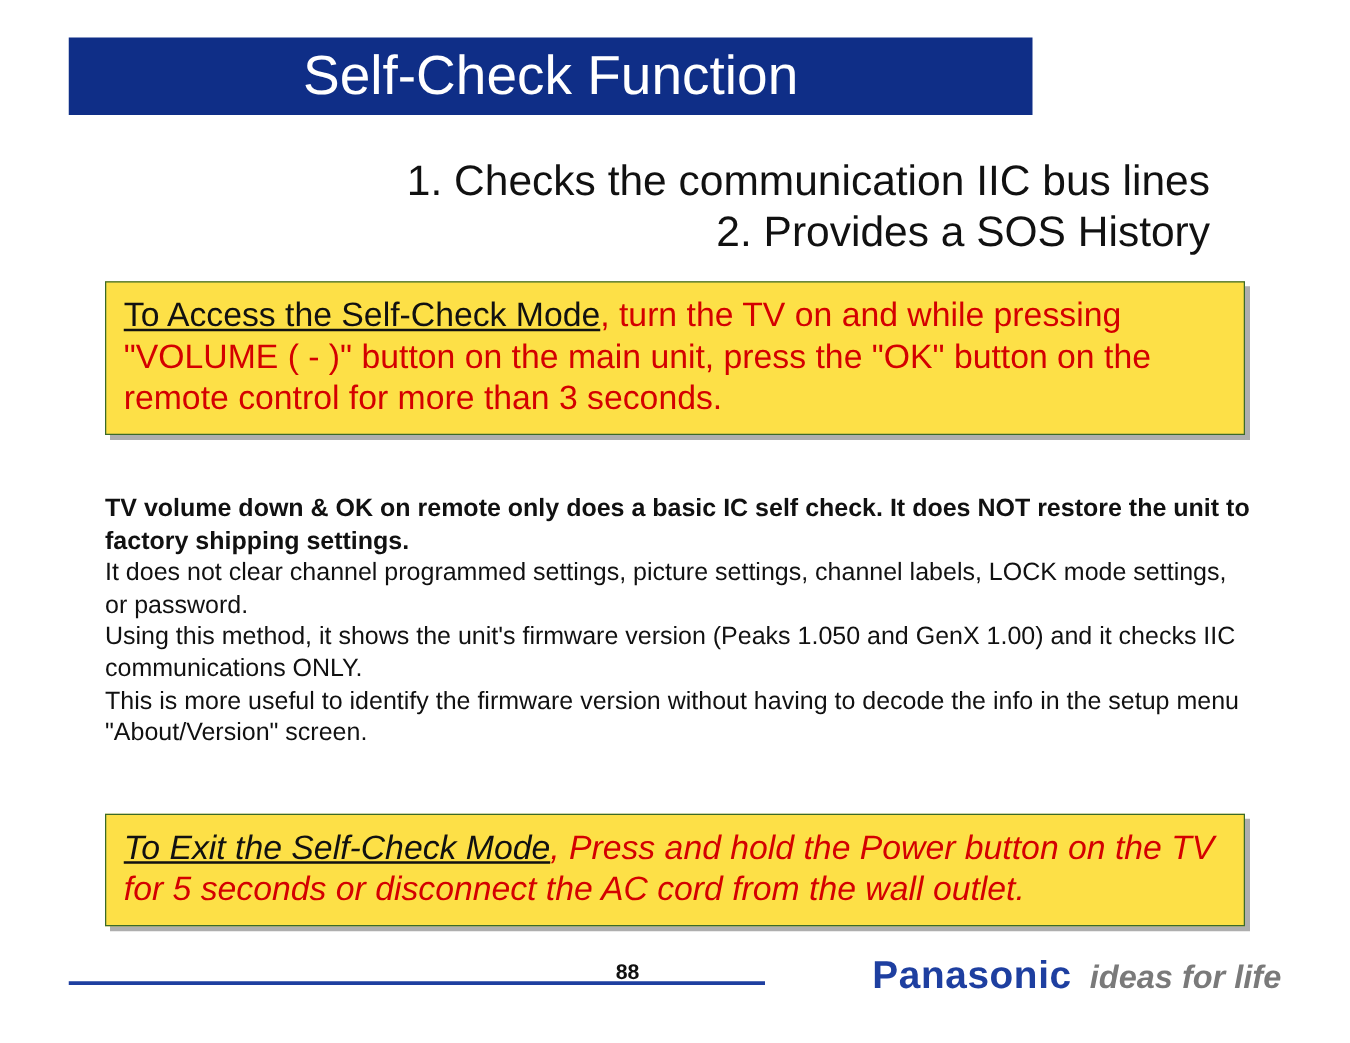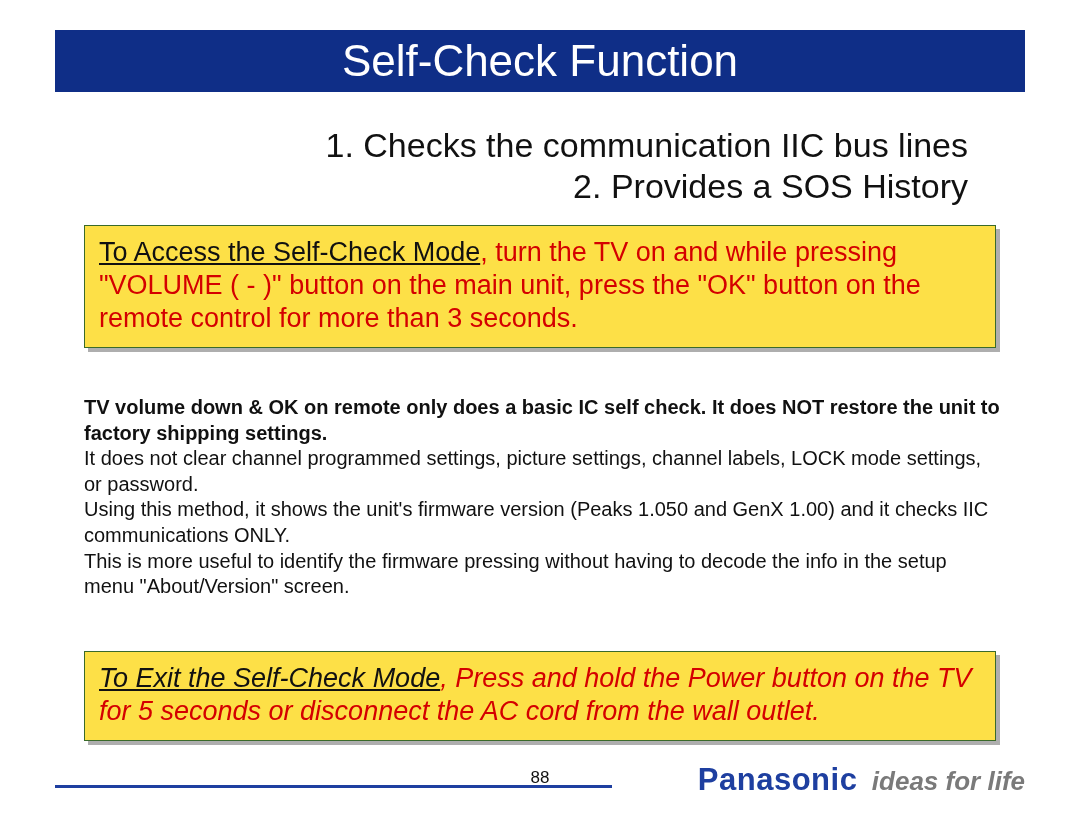--- a/index.html
+++ b/index.html
@@ -7,21 +7,21 @@
   .slide {
     position: relative;
     width: 1080px;
     height: 834px;
     background: #ffffff;
   }
   .title-bar {
     position: absolute;
     left: 55px;
     top: 30px;
-    width: 970px;
+    width: 771px;
     height: 62px;
     background: #0f2e87;
     color: #ffffff;
     font-size: 44px;
     text-align: center;
     line-height: 62px;
     font-weight: 400;
   }
   .numbered {
     position: absolute;
@@ -55,25 +55,25 @@
     top: 395px;
     width: 918px;
     font-size: 20px;
     color: #111;
     line-height: 1.28;
   }
   .middle .bold { font-weight: bold; }
   .pagenum {
     position: absolute;
     left: 0;
-    width: 1080px;
+    width: 1004px;
     top: 768px;
     text-align: center;
     font-size: 17px;
-    font-weight: normal;
+    font-weight: bold;
     color: #111;
   }
   .footer-line {
     position: absolute;
     left: 55px;
     top: 785px;
     width: 970px;
     height: 3px;
     background: #1e3fa0;
   }
@@ -122,21 +122,21 @@
   <div class="numbered num2">2. Provides a SOS History</div>
 
   <div class="box box1">
     <span class="underline">To Access the Self-Check Mode</span><span class="rest">, turn the TV on and while pressing "VOLUME ( - )" button on the main unit, press the "OK" button on the remote control for more than 3 seconds.</span>
   </div>
 
   <div class="middle">
     <div class="bold">TV volume down &amp; OK on remote only does a basic IC self check.  It does NOT restore the unit to factory shipping settings.</div>
     <div>It does not clear channel programmed settings,  picture settings, channel labels, LOCK mode settings, or password.</div>
     <div>Using this method, it shows the unit's firmware version (Peaks 1.050  and GenX 1.00)  and it checks IIC communications ONLY.</div>
-    <div>This is more useful to identify the firmware pressing without having to decode the info in the setup menu "About/Version" screen.</div>
+    <div>This is more useful to identify the firmware version without having to decode the info in the setup menu "About/Version" screen.</div>
   </div>
 
   <div class="box box2">
     <span class="underline">To Exit the Self-Check Mode</span><span class="rest">, Press and hold the Power button on the TV for 5 seconds or disconnect the AC cord from the wall outlet.</span>
   </div>
 
   <div class="pagenum">88</div>
 
   <div class="footer-line"></div>
   <div class="brand-bg"></div>

